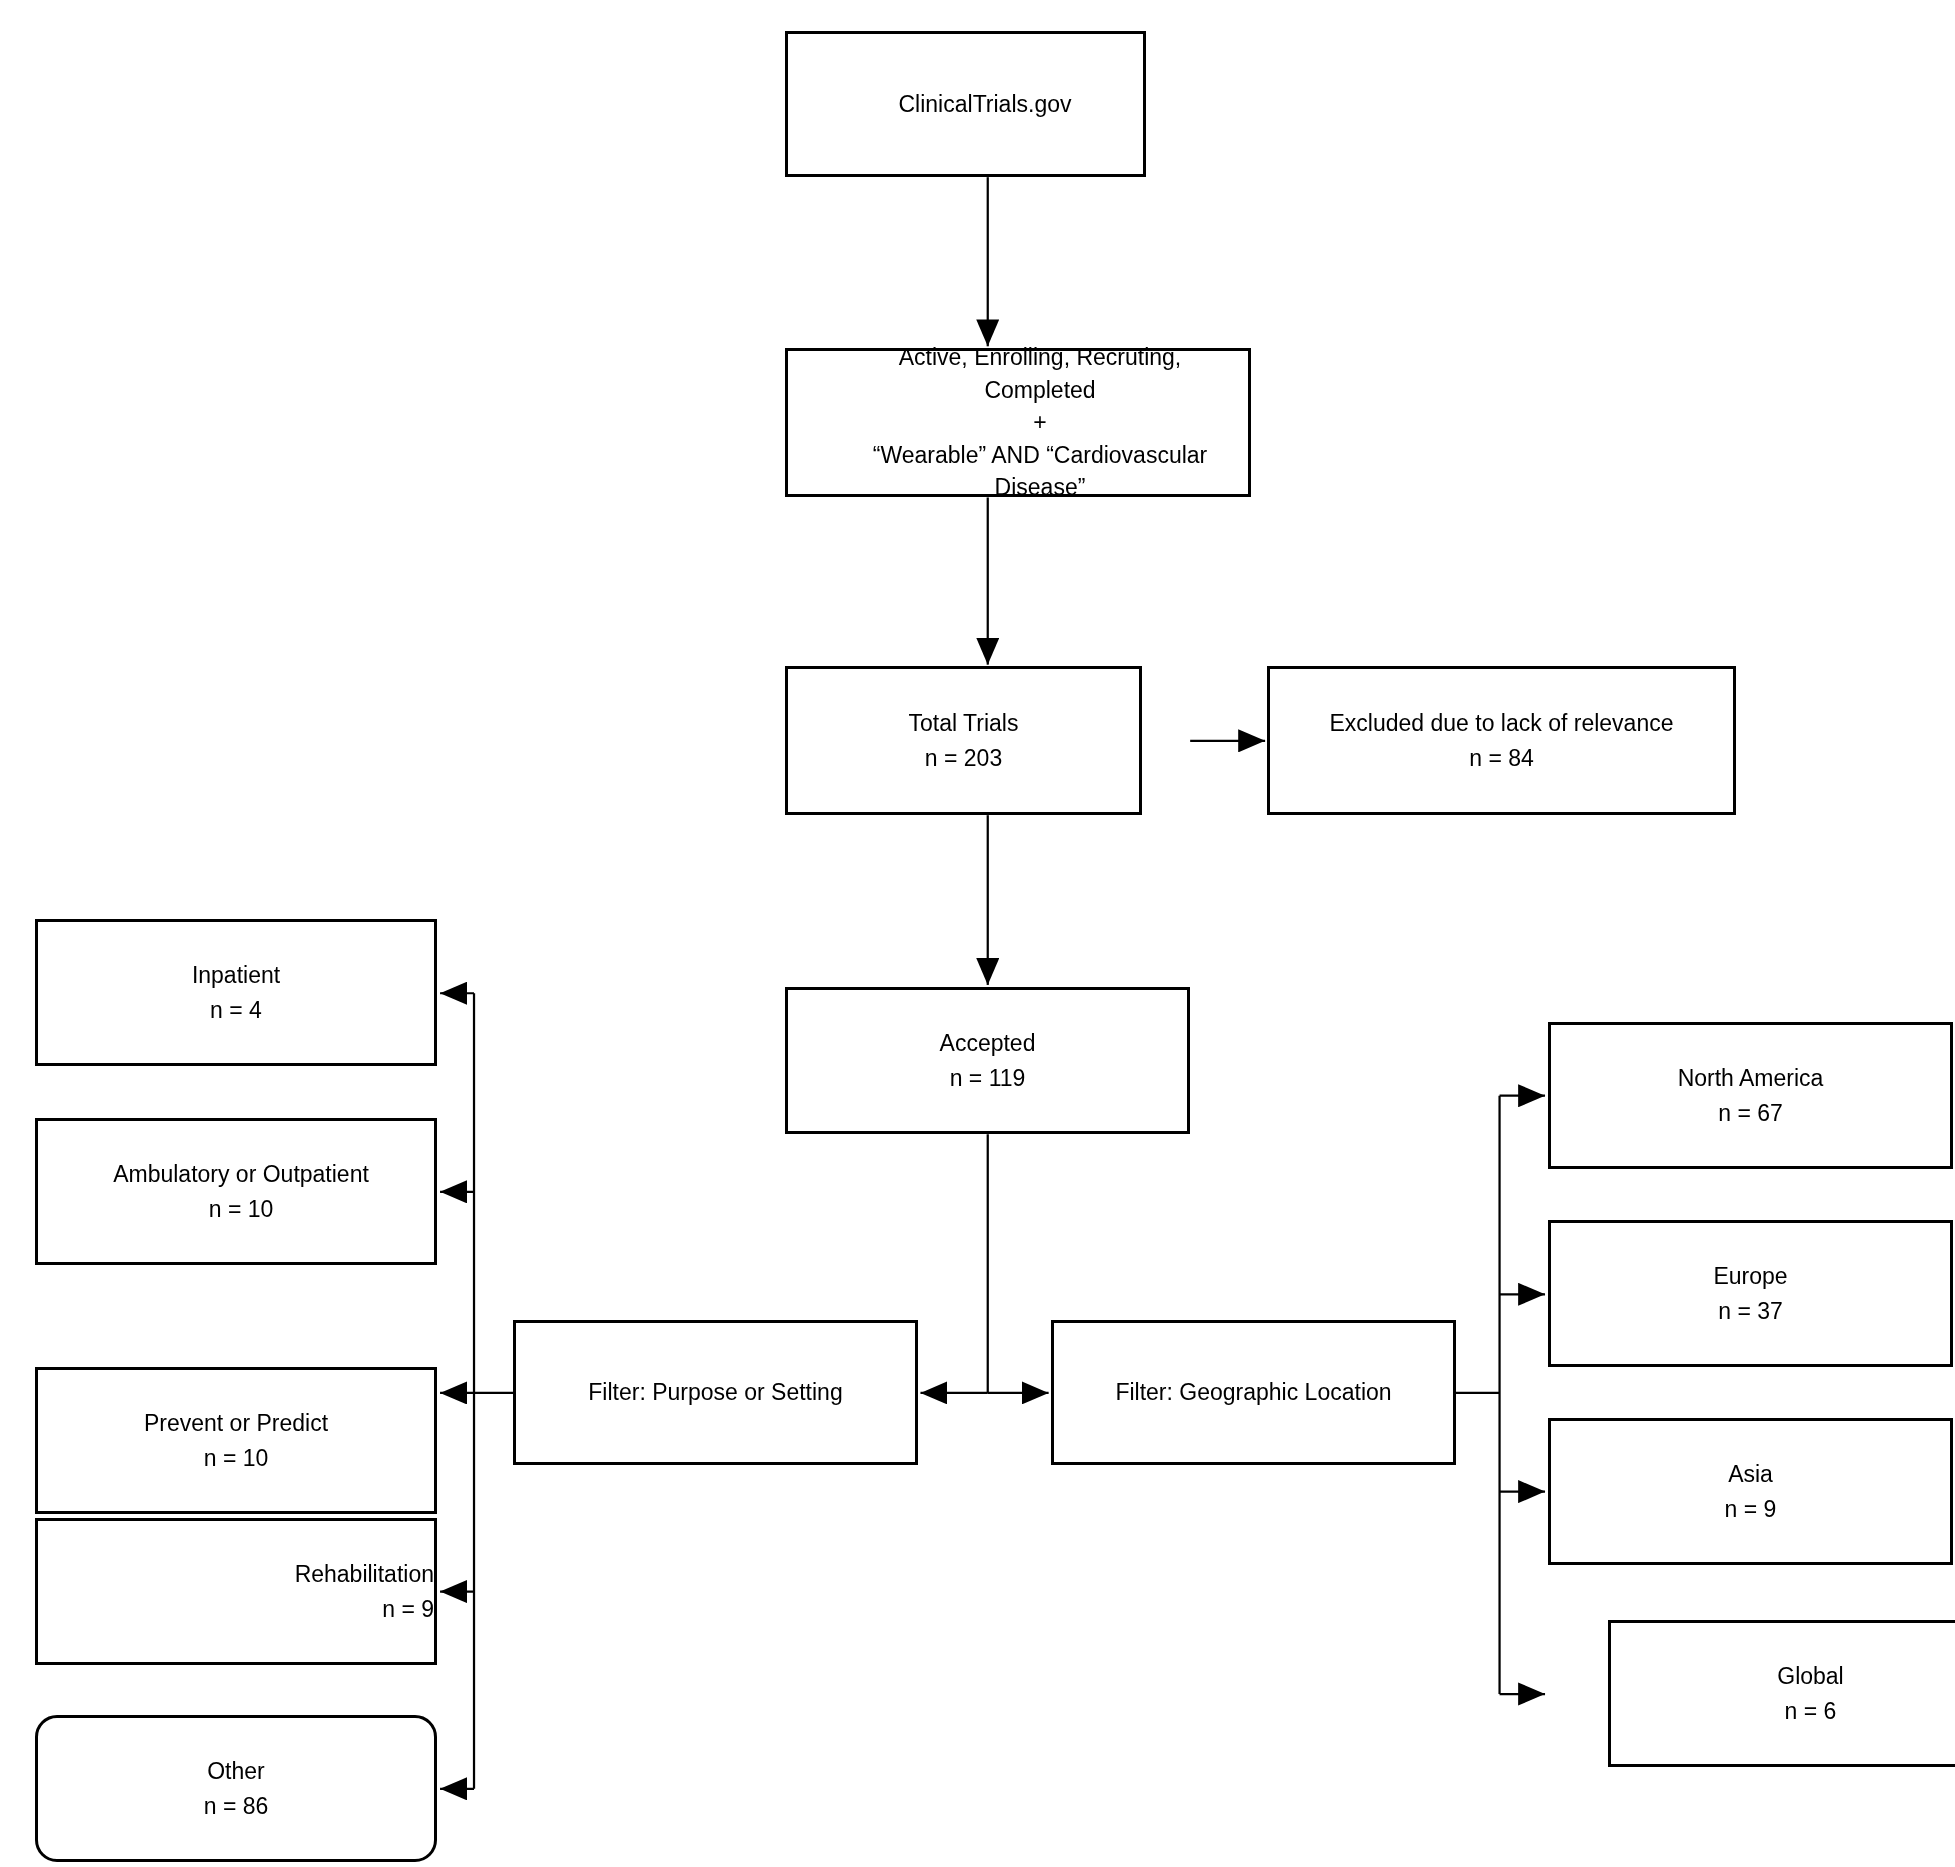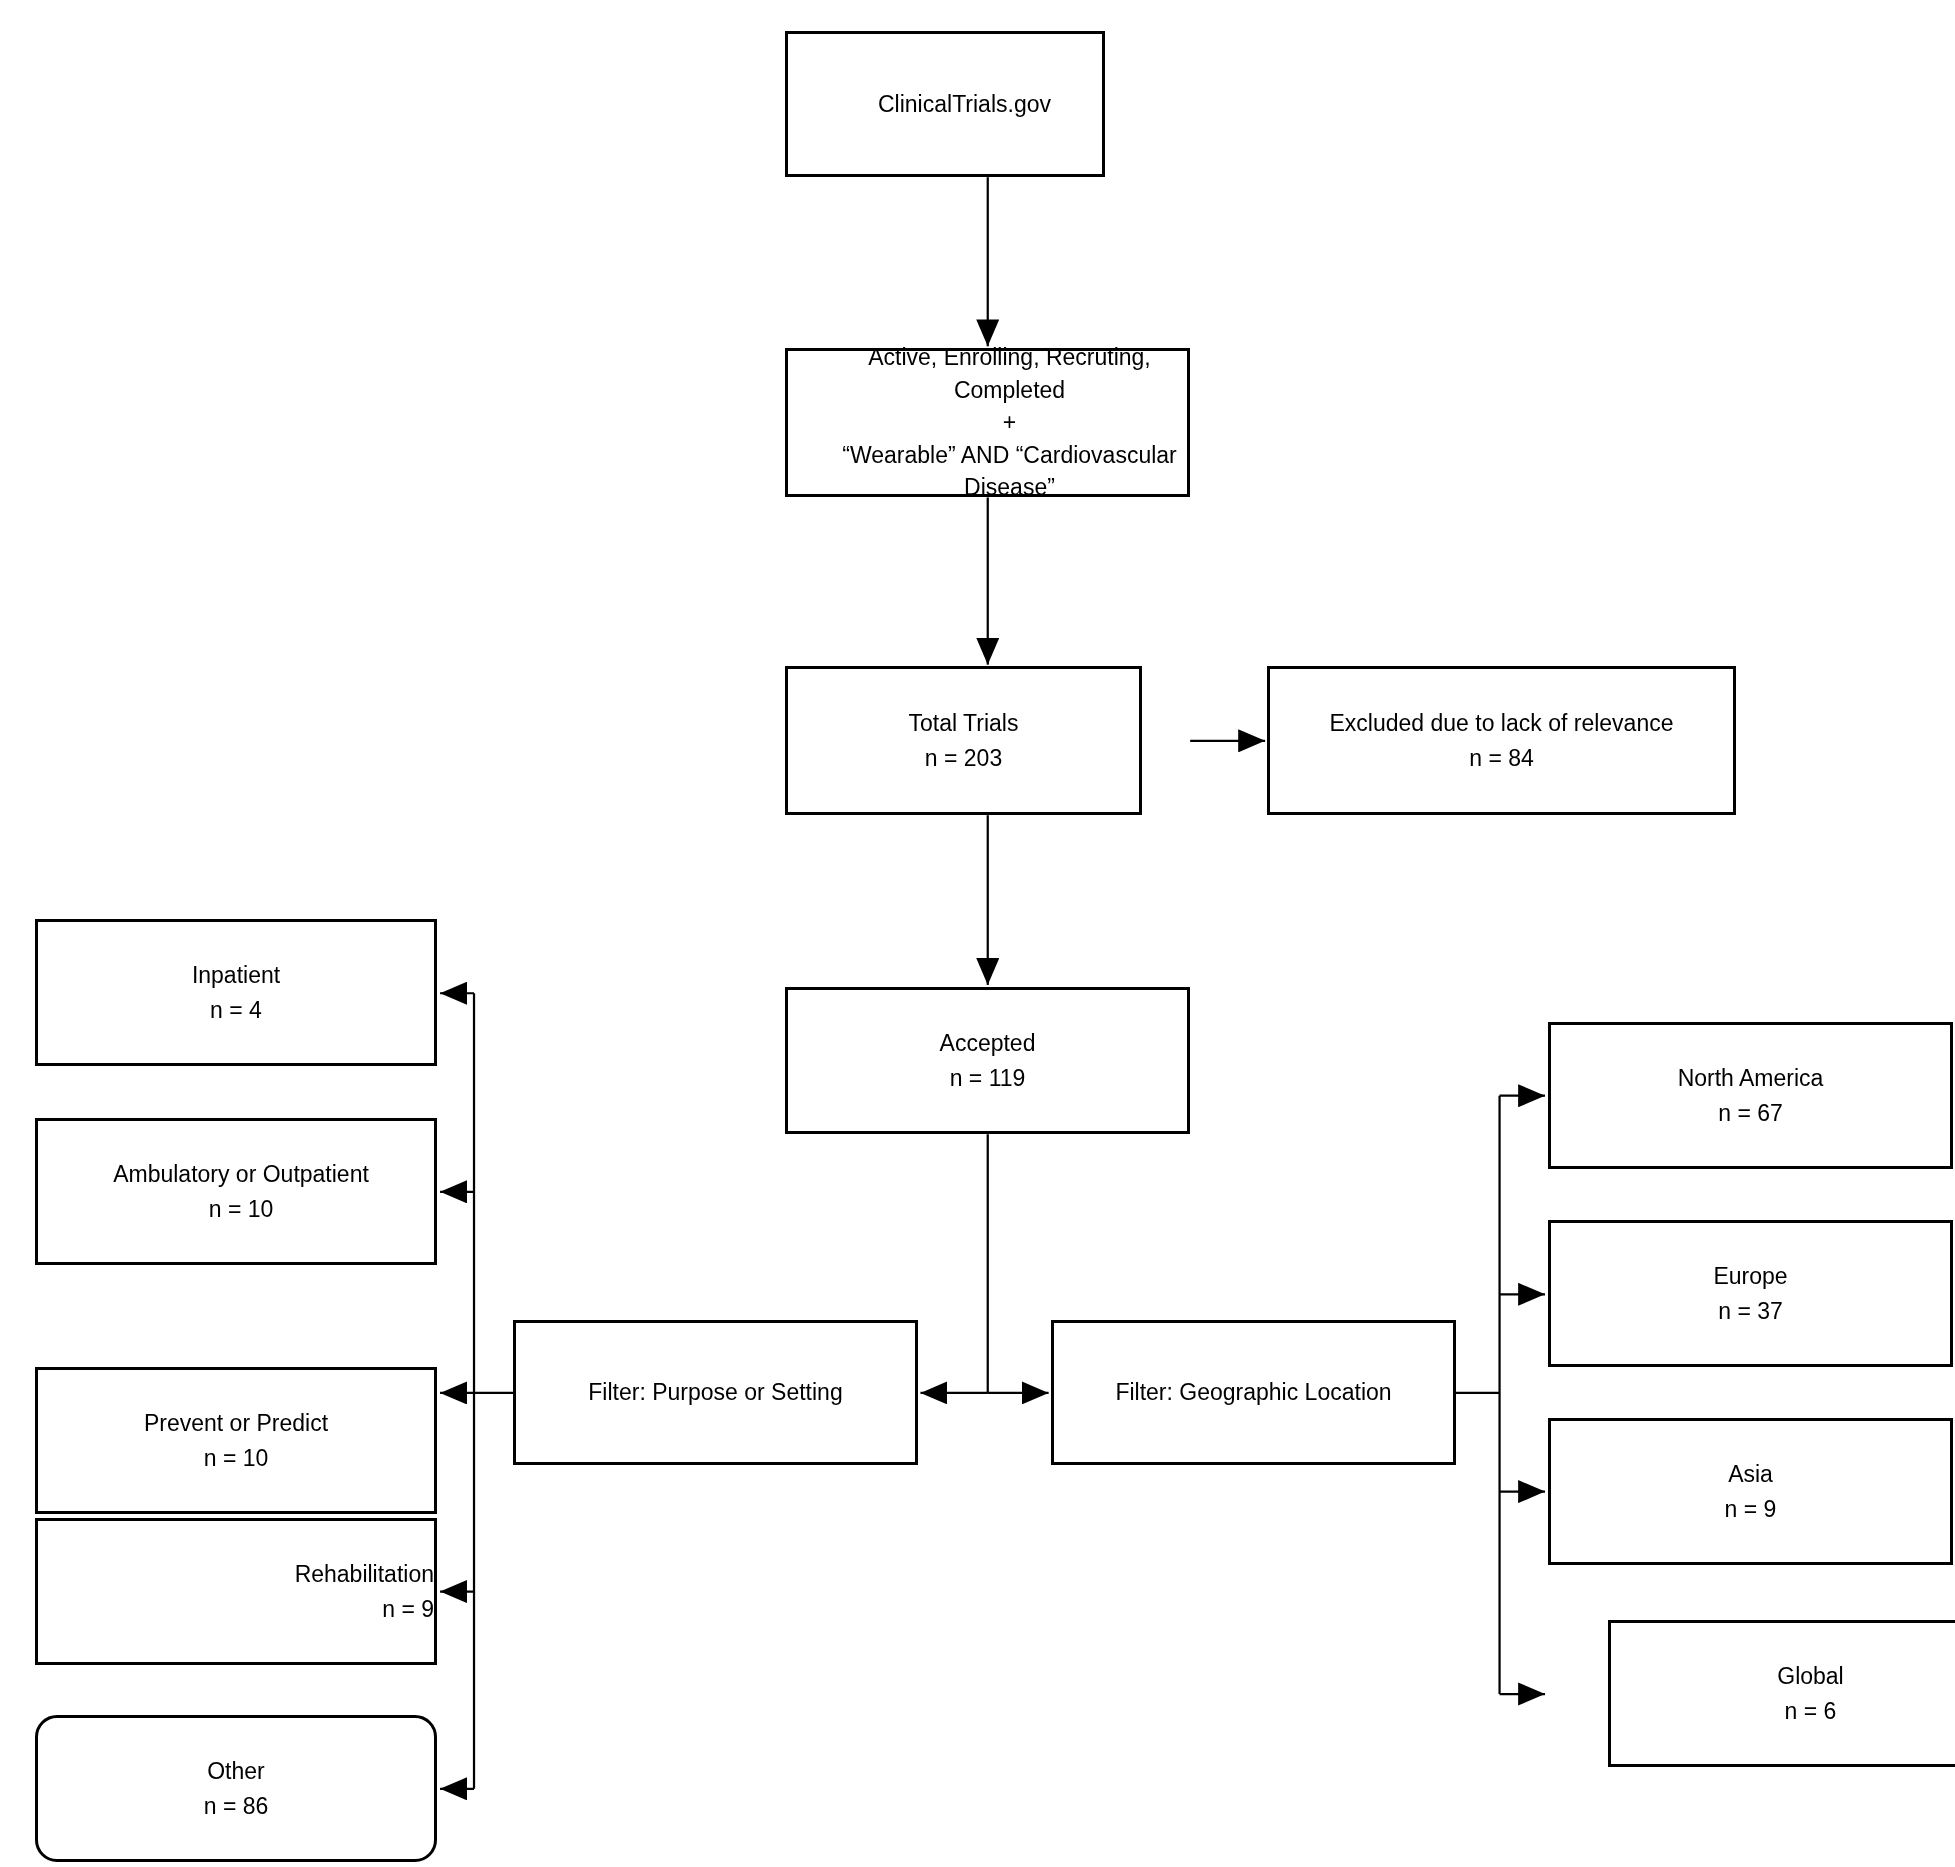--- a/index.html
+++ b/index.html
@@ -38,22 +38,22 @@
     justify-content: center;
     text-align: center;
     font-size: 23px;
     line-height: 1.5;
   }
   .node .multiline {
     white-space: pre-line;
     line-height: 1.42;
   }
   
-  .n-source       { left: 785px; top: 31px;   width: 320px; height: 146px; padding-left: 39px; }
-  .n-criteria     { left: 785px; top: 348px;  width: 405px; height: 149px; padding-left: 44px; }
+  .n-source       { left: 785px; top: 31px;   width: 361px; height: 146px; padding-left: 39px; }
+  .n-criteria     { left: 785px; top: 348px;  width: 466px; height: 149px; padding-left: 44px; }
   .n-total        { left: 785px; top: 666px; width: 357px; height: 149px; }
   .n-excluded     { left: 1267px; top: 666px; width: 469px; height: 149px; }
   .n-accepted     { left: 785px; top: 987px; width: 405px; height: 147px; }
   .n-filter-purpose { left: 513px;  top: 1320px; width: 405px; height: 145px; }
   .n-filter-geo     { left: 1051px; top: 1320px; width: 405px; height: 145px; }
   .n-inpatient    { left: 35px; top: 919px; width: 402px; height: 147px; }
   .n-ambulatory   { left: 35px; top: 1118px; width: 402px; height: 147px; padding-left: 10px; }
   .n-prevent      { left: 35px; top: 1319px; width: 402px; height: 147px; margin-top: 48px; }
   .n-rehab        { left: 35px; top: 1518px; width: 402px; height: 147px; align-items: flex-end; }
   .n-other        { left: 35px; top: 1715px; width: 402px; height: 147px; border-radius: 22px; }

